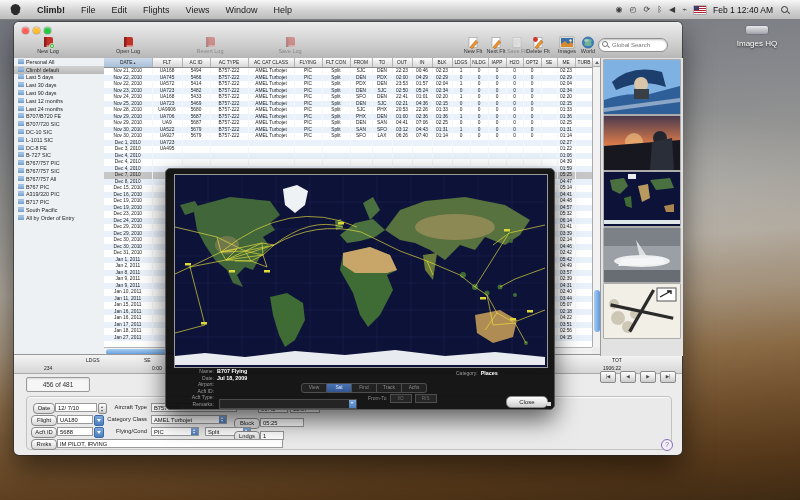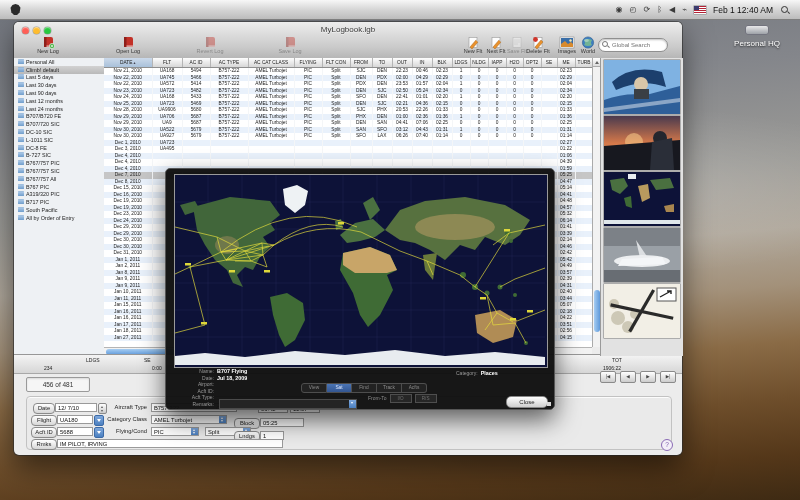--- a/index.html
+++ b/index.html
@@ -136,20 +136,29 @@
   .remarks-field .combo-arrow-sm:before{content:'';position:absolute;left:1.6px;top:2.4px;border-left:1.8px solid transparent;border-right:1.8px solid transparent;border-top:2.6px solid #fff;}
   .close-btn{position:absolute;left:340px;top:227px;width:40px;height:10px;border-radius:5px;
     background:linear-gradient(#fefefe,#cfcfcf);border:1px solid #888;font-size:6px;line-height:10px;text-align:center;color:#222;}
   .grip{position:absolute;right:3px;bottom:3px;width:4px;height:4px;background:#d8d8d8;}
 </style>
 </head>
 <body>
 
 <div class="menubar">
   <span class="apple-menu"></span>
+  <span class="menubar-items">
+      <span class="menu-item app-name">Climb!</span>
+      <span class="menu-item">File</span>
+      <span class="menu-item">Edit</span>
+      <span class="menu-item">Flights</span>
+      <span class="menu-item">Views</span>
+      <span class="menu-item">Window</span>
+      <span class="menu-item">Help</span>
+    </span>
   <span class="menubar-right">
     <span class="status-icons">
         <span class="status-icon">◉</span>
         <span class="status-icon">◴</span>
         <span class="status-icon">⟳</span>
         <span class="status-icon">ᛒ</span>
         <span class="status-icon">◀</span>
         <span class="status-icon">⌁</span>
       </span>
     <span class="flag">
@@ -157,29 +166,28 @@
       </span>
     <span class="clock">Feb 1 12:40 AM</span>
     <span class="spotlight">
         <span class="mag"></span>
       </span>
   </span>
 </div>
 
 <div class="desktop-volume">
   <span class="hd-icon"></span>
-  <span class="hd-label">Personal HQ</span>
+  <span class="hd-label">Images HQ</span>
 </div>
 
 <div class="window">
   <div class="window-header">
     <span class="tl red"></span>
     <span class="tl yellow"></span>
     <span class="tl green"></span>
-    <div class="window-title">MyLogbook.lgb</div>
     <div>
         <div class="tb-btn tbl-0">
           <span class="tb-icon"><svg width="14" height="13" viewBox="0 0 14 13">
               <path d="M3,1 h7 a2,2 0 0 1 2,2 v8 h-7 a2,2 0 0 1 -2,-2 Z" fill="#c23128"></path>
               <rect x="3" y="1" width="2.5" height="10" fill="#8e1f1a"></rect>
               <rect x="5.5" y="9.6" width="6.5" height="1" fill="#f2dede"></rect>
               <circle cx="11" cy="10" r="2.6" fill="#3faf3f" stroke="#fff" stroke-width=".6"></circle>
               <path d="M11,8.8v2.4M9.8,10h2.4" stroke="#fff" stroke-width=".8"></path>
             </svg></span>
           <span class="tb-label">New Log</span>

